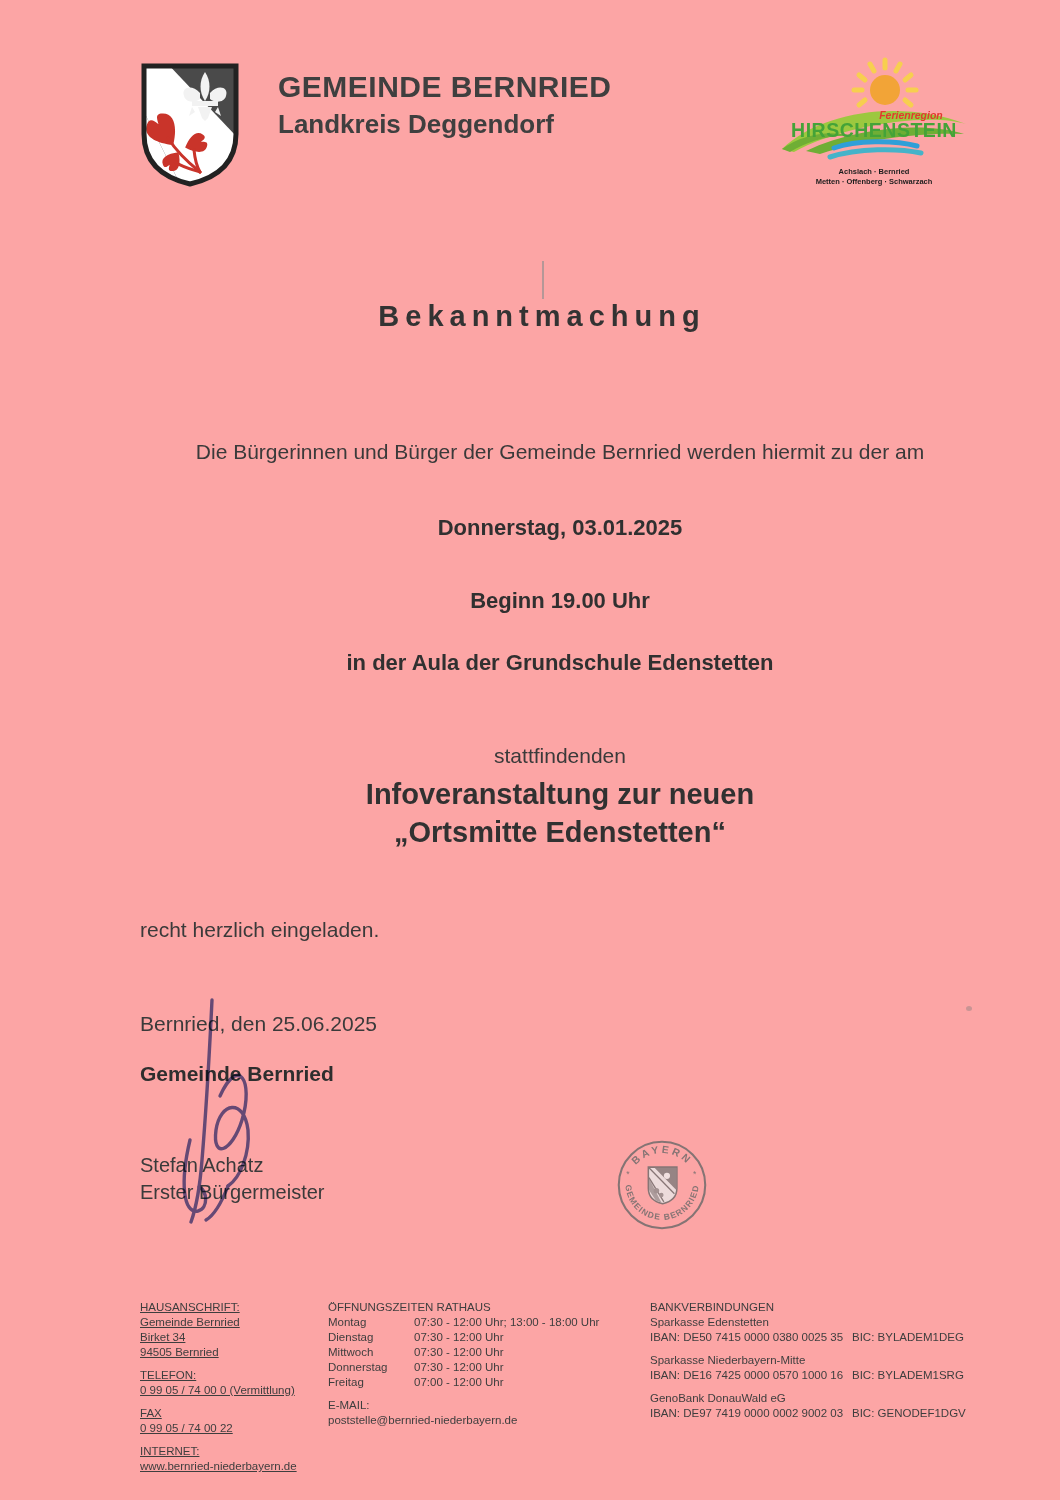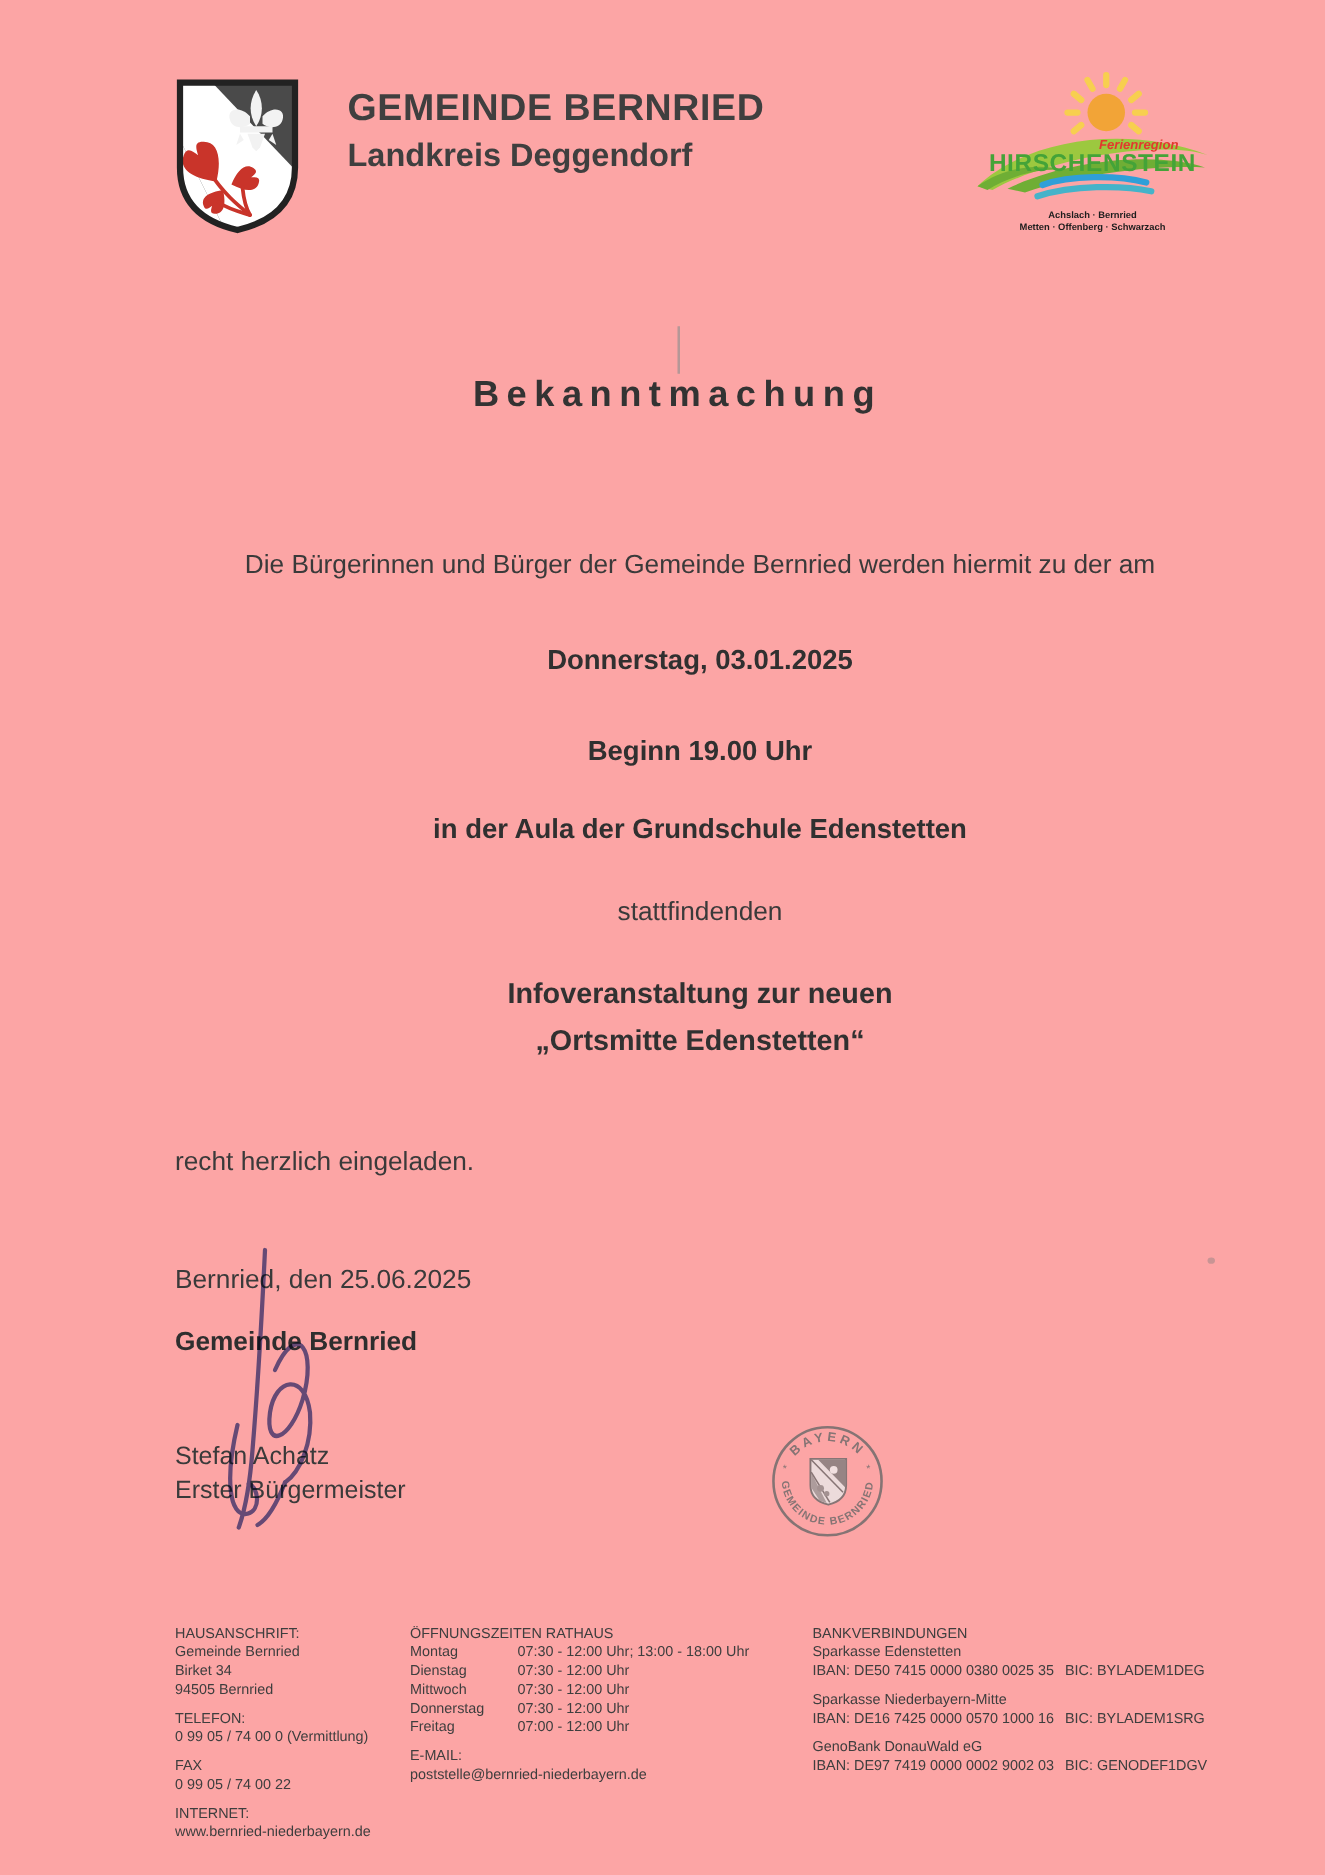--- a/index.html
+++ b/index.html
@@ -12,36 +12,36 @@
   .abs { position:absolute; }
   
   .org-name { font-size:30px; font-weight:bold; color:#3f3f3f; letter-spacing:0.5px; }
   .org-sub  { font-size:26px; font-weight:bold; color:#3f3f3f; margin-top:5px; }
   
   .c560 { left:60px; width:1000px; text-align:center; }
   .doc-title { left:24px; width:1036px; text-align:center; font-size:29px; font-weight:bold;
                letter-spacing:6px; color:#333; }
   .body-line { font-size:21px; color:#3a3a3a; }
   .bold-line { font-size:22px; font-weight:bold; color:#303030; }
-  .event-title { font-size:23px; font-weight:bold; color:#313131; line-height:38px; }
+  .event-title { font-size:29px; font-weight:bold; color:#313131; line-height:38px; }
   .left-line { left:140px; font-size:21px; color:#3a3a3a; }
   .left-bold { left:140px; font-size:21px; font-weight:bold; color:#2e2e2e; }
   .signer { left:140px; font-size:20px; color:#3a3a3a; line-height:27px; }
   
   .fold-mark { left:542px; top:261px; width:2px; height:38px; background:#8f8f8f; opacity:.65; }
   .speck { left:966px; top:1006px; width:6px; height:5px; background:#7a7a7a; opacity:.4; border-radius:50%; }
   
   .signature-svg { left:158px; top:992px; mix-blend-mode:multiply; opacity:.9; }
   .seal-svg { left:615px; top:1138px; opacity:.8; }
   
   .footer-col { top:1300px; font-size:11.5px; line-height:15px; color:#3e3e3e; }
   .fc1 { left:140px; width:200px; }
   .fc2 { left:328px; width:300px; }
   .fc3 { left:650px; width:330px; }
-  .fgroup { margin-bottom:8px; }
+  .fgroup { margin-bottom:8px;text-decoration:underline; }
   .hours-row span.day { display:inline-block; width:86px; }
   .bank { margin-bottom:8px; }
   .bank .iban { display:inline-block; width:202px; }
   svg text { font-family:"Liberation Sans", sans-serif; }
 </style>
 </head>
 <body>
 
 <div class="page">
 
@@ -124,21 +124,21 @@
   <div class="abs doc-title" style="top:300px;">Bekanntmachung</div>
 
   <div class="abs c560 body-line" style="top:440px;">Die Bürgerinnen und Bürger der Gemeinde Bernried werden hiermit zu der am</div>
 
   <div class="abs c560 bold-line" style="top:515px;">Donnerstag, 03.01.2025</div>
 
   <div class="abs c560 bold-line" style="top:588px;">Beginn 19.00 Uhr</div>
 
   <div class="abs c560 bold-line" style="top:650px;">in der Aula der Grundschule Edenstetten</div>
 
-  <div class="abs c560 body-line" style="top:718px;">stattfindenden</div>
+  <div class="abs c560 body-line" style="top:744px;">stattfindenden</div>
 
   <div class="abs c560 event-title" style="top:775px;">
     <div>Infoveranstaltung zur neuen</div>
     <div>„Ortsmitte Edenstetten“</div>
   </div>
 
   <div class="abs left-line" style="top:918px;">recht herzlich eingeladen.</div>
 
   <div class="abs left-line" style="top:1012px;">Bernried, den 25.06.2025</div>
 

